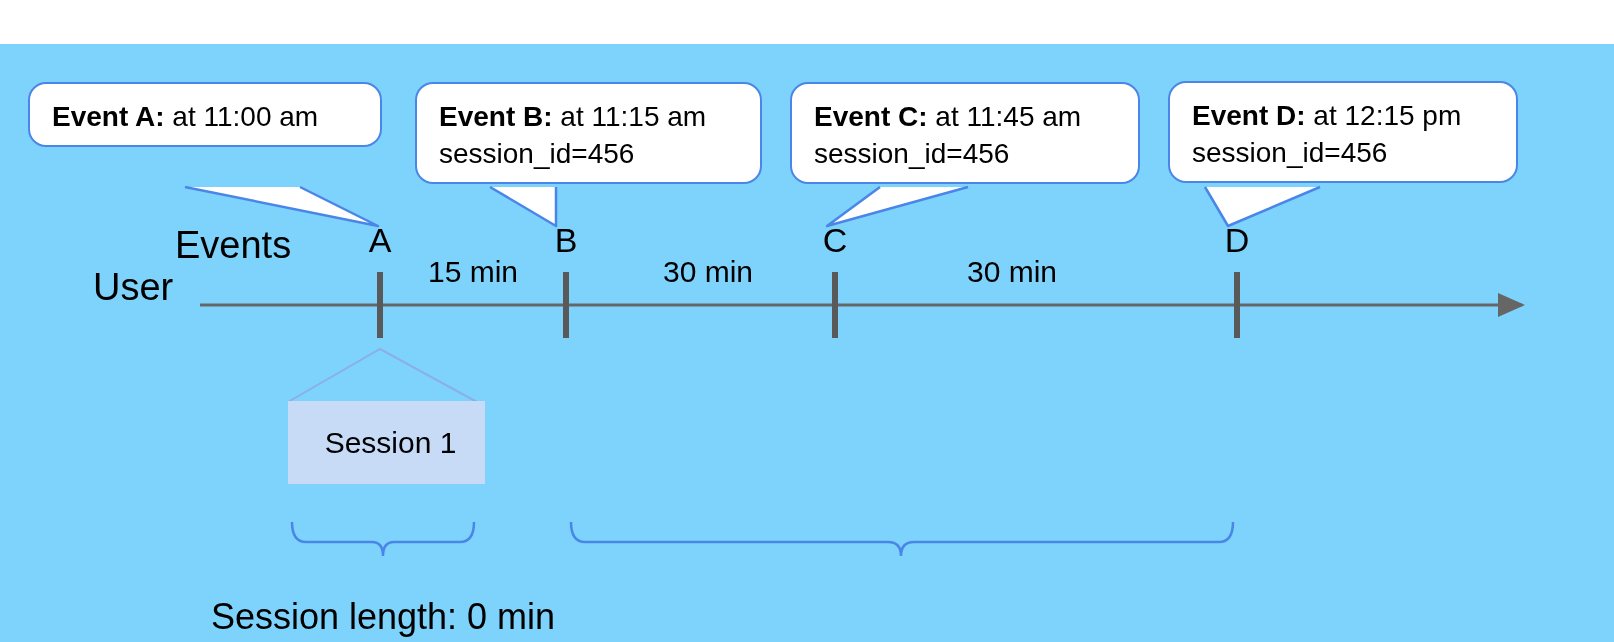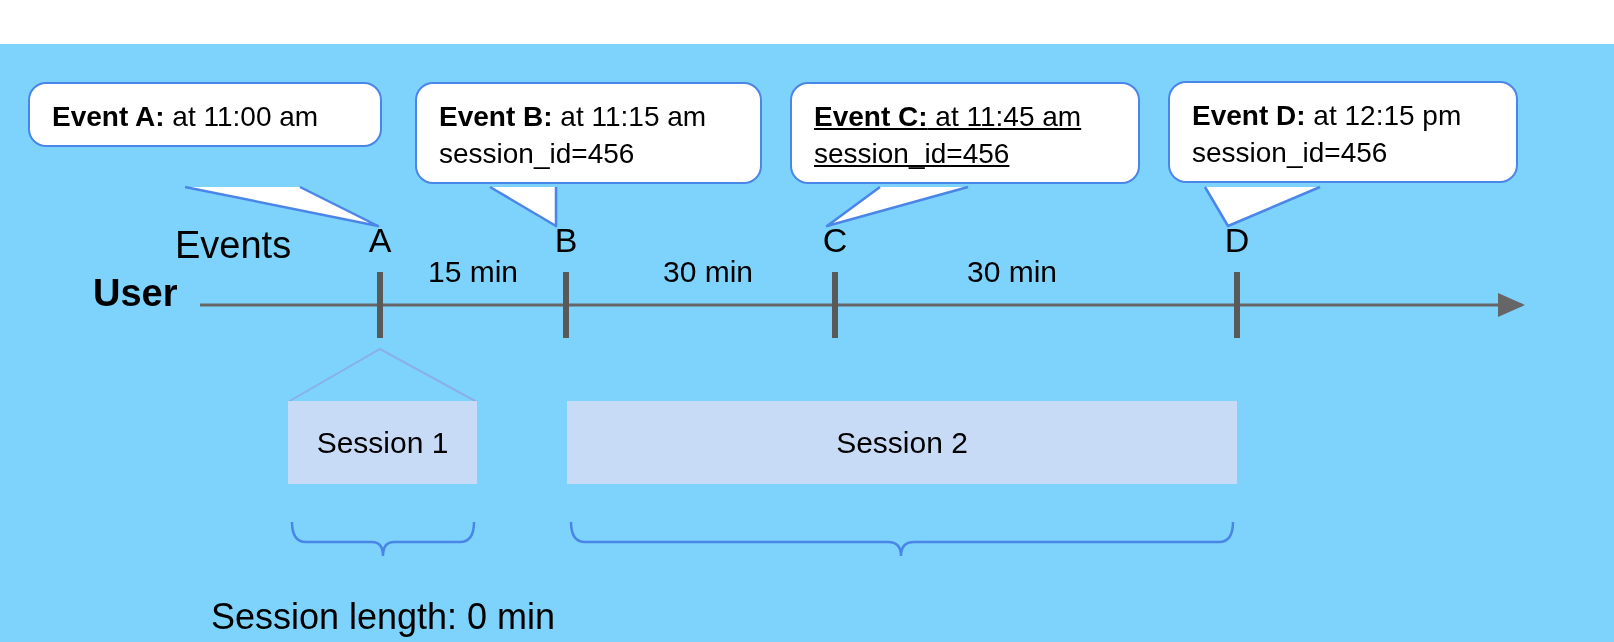--- a/index.html
+++ b/index.html
@@ -75,20 +75,21 @@
   
   .session-box {
     position: absolute;
     background: #c7dbf6;
     display: flex;
     align-items: center;
     justify-content: center;
     font-size: 30px;
     color: #000000;
     white-space: nowrap;
+    padding-left: 8px;
   }
   
   .brace-caption {
     position: absolute;
     font-size: 36px;
     color: #000000;
     transform: translateX(-50%);
     white-space: nowrap;
   }
 </style>
@@ -133,47 +134,44 @@
 
   <div class="callout" style="left:28px; top:38px; width:354px;">
     <span class="lead">Event A:</span><span> at 11:00 am</span>
   </div>
 
   <div class="callout" style="left:415px; top:38px; width:347px;">
     <span class="lead">Event B:</span><span> at 11:15 am</span>
     <span class="line2">session_id=456</span>
   </div>
 
-  <div class="callout" style="left:790px; top:38px; width:350px;text-decoration:underline;">
+  <div class="callout" style="left:790px; top:38px; width:350px;">
     <span class="lead">Event C:</span><span> at 11:45 am</span>
     <span class="line2">session_id=456</span>
   </div>
 
   <div class="callout" style="left:1168px; top:37px; width:350px;">
     <span class="lead">Event D:</span><span> at 12:15 pm</span>
     <span class="line2">session_id=456</span>
   </div>
 
   <div class="axis-name lane-label-events" style="left:175px; top:180px;">Events</div>
 
-  <div class="axis-name lane-label-user" style="left:93px; top:228px;font-weight:bold;">User</div>
+  <div class="axis-name lane-label-user" style="left:93px; top:222px;">User</div>
 
   <div class="event-letter" style="left:380px; top:177px;">A</div>
   <div class="event-letter" style="left:566px; top:177px;">B</div>
   <div class="event-letter" style="left:835px; top:177px;">C</div>
   <div class="event-letter" style="left:1237px; top:177px;">D</div>
 
   <div class="gap-label" style="left:473px; top:211px;">15 min</div>
   <div class="gap-label" style="left:708px; top:211px;">30 min</div>
   <div class="gap-label" style="left:1012px; top:211px;">30 min</div>
 
   <div class="session-box" style="left:288px; top:357px; width:189px; height:83px;">
     <span>Session 1</span>
   </div>
 
-  <div class="session-box" style="left:567px; top:357px; width:670px; height:83px;">
-    <span>Session 2</span>
-  </div>
 
   <div class="brace-caption" style="left:383px; top:552px;">Session length: 0 min</div>
 
 
 </div>
 
 </body></html>

